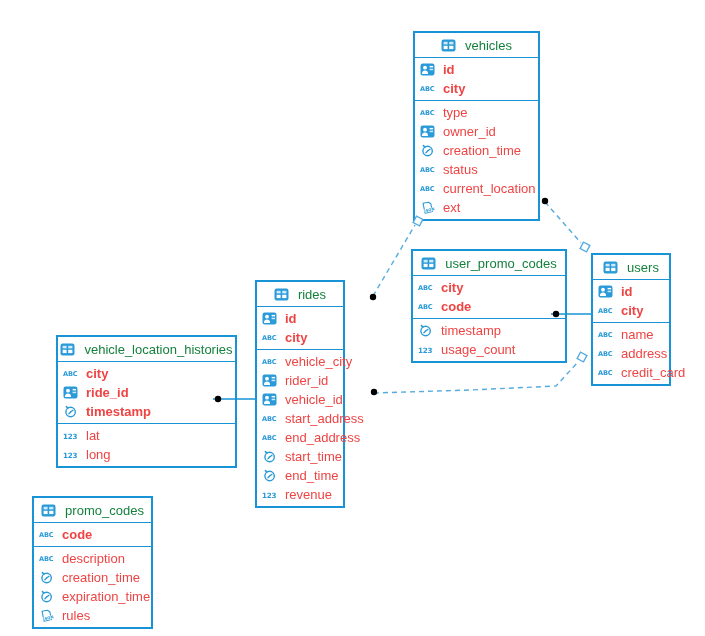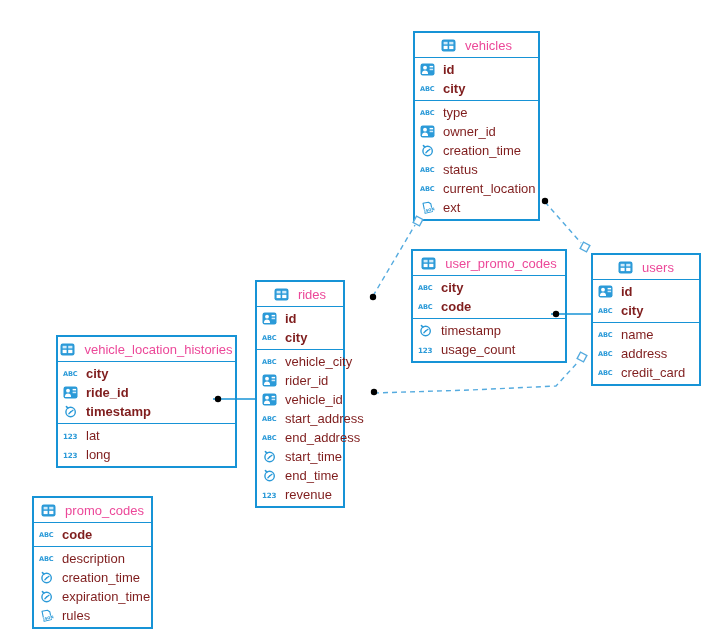--- a/index.html
+++ b/index.html
@@ -6,28 +6,28 @@
   #canvas{
     position:relative;width:705px;height:636px;background:#ffffff;overflow:hidden;
     font-family:"Liberation Sans","DejaVu Sans",sans-serif;
   }
   .table-node{
     position:absolute;background:#ffffff;border:2px solid #1793d6;box-sizing:border-box;
     z-index:2;
   }
   .table-header{
     height:24px;display:flex;align-items:center;justify-content:center;gap:5px;
-    border-bottom:1px solid #1793d6;font-size:13px;color:#ec4899;
+    border-bottom:1px solid #1793d6;font-size:13px;color:#15803d;
   }
   .t-title{white-space:nowrap;}
   .section{padding:2px 0;}
   .section.pk{border-bottom:1px solid #1793d6;}
   .field-row{
     height:19px;display:flex;align-items:center;gap:4px;padding:0 5px;
-    font-size:13px;color:#7f1d1d;
+    font-size:13px;color:#ef4444;
   }
   .field-row.pk-row .f-label{font-weight:700;}
   .f-icon{width:19px;min-width:19px;display:flex;align-items:center;justify-content:flex-start;}
   .f-label{white-space:nowrap;}
   svg.connections{
     position:absolute;left:0;top:0;z-index:3;pointer-events:none;
   }
 </style>
 </head>
 <body>
@@ -176,21 +176,21 @@
         <div class="field-row">
           <span class="f-icon">
             <svg width="18" height="13" viewBox="0 0 18 13">
               <text x="0" y="9.5" font-size="7.2" font-weight="700" letter-spacing="-0.2" font-family="DejaVu Sans, sans-serif" fill="#2b9ad8">123</text>
             </svg>
           </span>
           <span class="f-label">usage_count</span>
         </div>
       </div>
     </div>
-    <div class="table-node" style="left: 591px; top: 253px; width: 110px;">
+    <div class="table-node" style="left: 591px; top: 253px; width: 80px;">
       <div class="table-header">
         <span class="f-icon">
           <svg width="15" height="13" viewBox="0 0 15 13">
             <rect x="0.5" y="0.5" width="14" height="12" rx="2.2" fill="#2b9ad8"></rect>
             <rect x="2.6" y="2.8" width="4" height="2.6" fill="#cfeafa"></rect>
             <rect x="8.2" y="2.8" width="4.2" height="2.6" fill="#cfeafa"></rect>
             <rect x="2.6" y="6.8" width="4" height="3.3" fill="#ffffff"></rect>
             <rect x="8.2" y="6.8" width="4.2" height="3.3" fill="#ffffff"></rect>
           </svg>
         </span>

